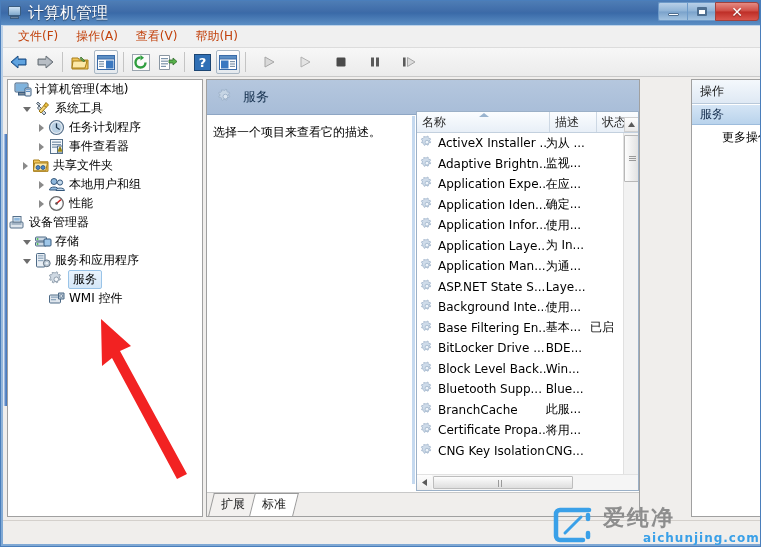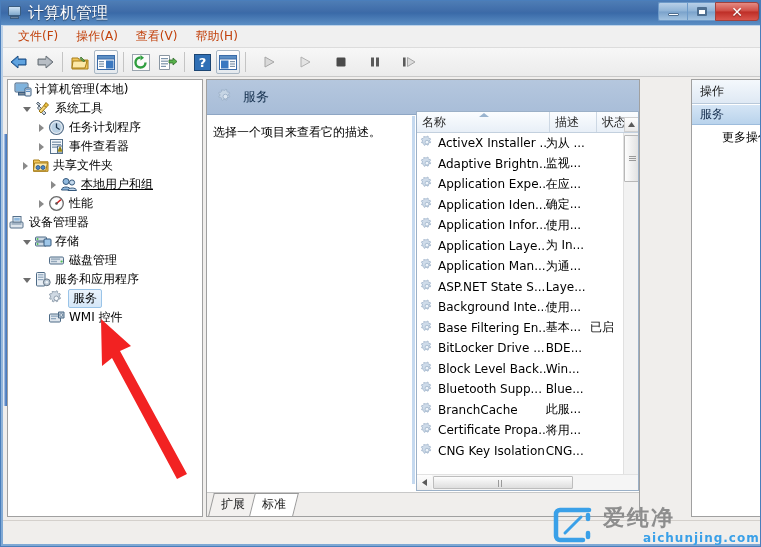--- a/index.html
+++ b/index.html
@@ -626,21 +626,21 @@
           <svg width="18" height="17" viewBox="0 0 18 17">
             <path d="M1.5 3 h5.5 l1.3 1.8 H16 v9.5 H1.5 Z" fill="#f2c75c" stroke="#a87e18"></path>
             <path d="M2.5 6 h13 l-1.8 7.8 H1.5 Z" fill="#fde9a8" stroke="#a87e18"></path>
             <circle cx="6" cy="10.5" r="2" fill="#4b86c7" stroke="#274f7d" stroke-width=".8"></circle>
             <circle cx="11" cy="10.5" r="2" fill="#4b86c7" stroke="#274f7d" stroke-width=".8"></circle>
           </svg>
         </div>
         <div class="tlabel">共享文件夹</div>
       </div>
 
-      <div class="tnode" style="padding-left:38px;text-decoration:underline;">
+      <div class="tnode" style="padding-left:26px;">
         <div class="twisty">
             <div class="arrow-closed"></div>
           </div>
         <div class="ticon">
           <svg width="18" height="17" viewBox="0 0 18 17">
             <circle cx="6" cy="5.5" r="3" fill="#8fb8dd" stroke="#35587c"></circle>
             <path d="M1.5 14 C1.5 10 10.5 10 10.5 14 Z" fill="#8fb8dd" stroke="#35587c"></path>
             <circle cx="12" cy="6.5" r="2.6" fill="#c2d8ec" stroke="#35587c"></circle>
             <path d="M8 14.5 C8 11.2 16.5 11.2 16.5 14.5 Z" fill="#c2d8ec" stroke="#35587c"></path>
           </svg>
@@ -684,31 +684,20 @@
             <rect x="1.5" y="4" width="11" height="4" rx="1" fill="#cbd8e4" stroke="#4d6a86"></rect>
             <rect x="1.5" y="9" width="11" height="4" rx="1" fill="#cbd8e4" stroke="#4d6a86"></rect>
             <circle cx="3.6" cy="6" r=".9" fill="#4ec24e"></circle>
             <circle cx="3.6" cy="11" r=".9" fill="#4ec24e"></circle>
             <rect x="10" y="6" width="7" height="7" rx="1" fill="#9ec6e8" stroke="#35587c"></rect>
           </svg>
         </div>
         <div class="tlabel">存储</div>
       </div>
 
-      <div class="tnode" style="padding-left:40px;">
-        <div class="ticon">
-          <svg width="18" height="17" viewBox="0 0 18 17">
-            <rect x="1.5" y="5" width="14" height="7" rx="1.2" fill="#dfe6ed" stroke="#4d6a86"></rect>
-            <rect x="3" y="6.4" width="9" height="1.4" fill="#93a7ba"></rect>
-            <rect x="3" y="8.8" width="6" height="1.4" fill="#93a7ba"></rect>
-            <circle cx="13.6" cy="9.5" r="1.1" fill="#4ec24e"></circle>
-          </svg>
-        </div>
-        <div class="tlabel">磁盘管理</div>
-      </div>
 
       <div class="tnode" style="padding-left:12px;">
         <div class="twisty">
             <div class="arrow-open"></div>
           </div>
         <div class="ticon">
           <svg width="18" height="17" viewBox="0 0 18 17">
             <rect x="2.5" y="1.5" width="8.5" height="13.5" rx="1" fill="#e9eff5" stroke="#4d6a86"></rect>
             <rect x="4" y="3.2" width="5.5" height="1.2" fill="#8fa7bd"></rect>
             <rect x="4" y="5.6" width="5.5" height="1.2" fill="#8fa7bd"></rect>

